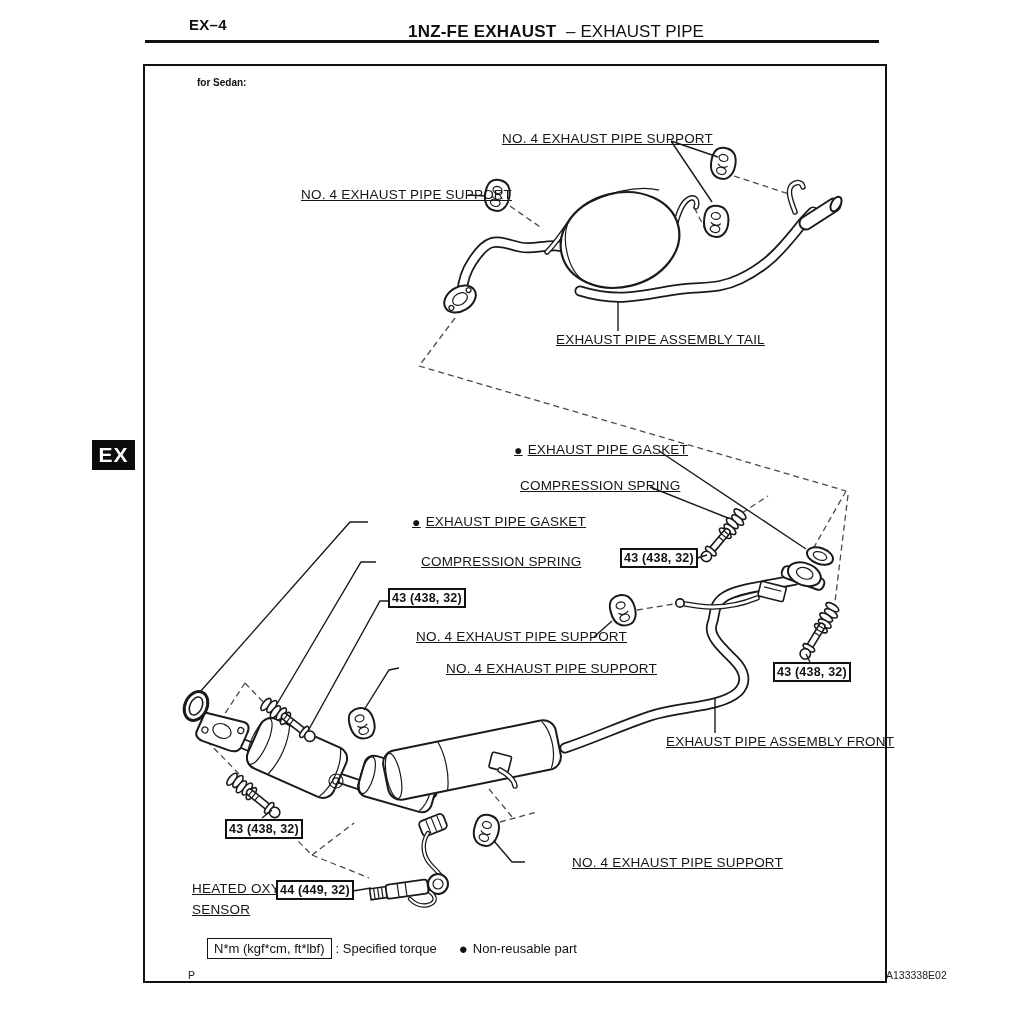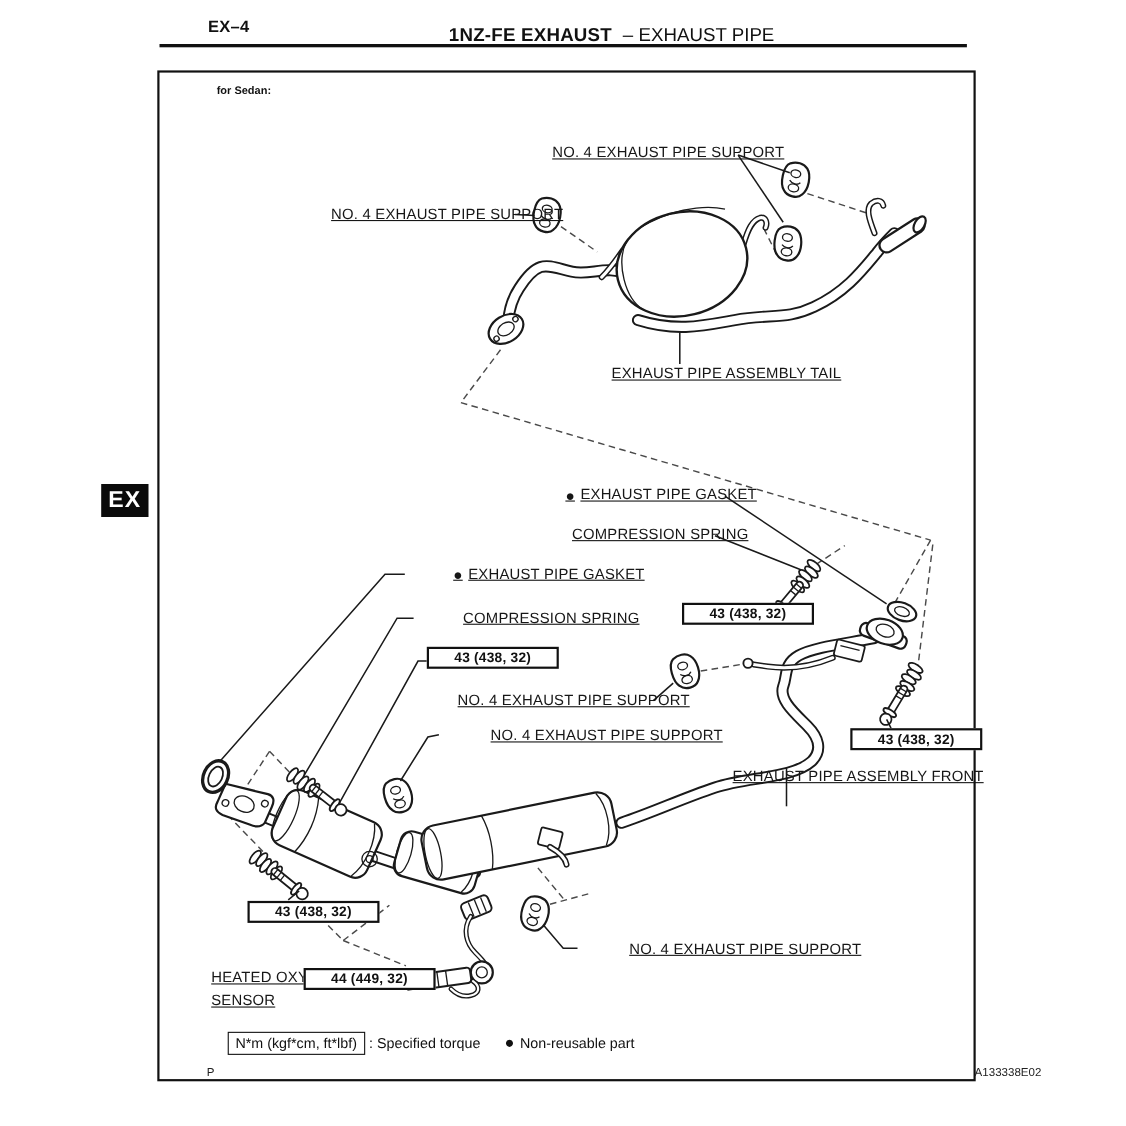--- a/index.html
+++ b/index.html
@@ -11,21 +11,21 @@
   .hdr-title{font-size:17px;text-align:center;width:1024px;left:0;}
   .hdr-title b{letter-spacing:.2px;}
   .rule{position:absolute;background:#111;}
   #main-box{position:absolute;left:143px;top:64px;width:744px;height:919px;
             border:2px solid #111;background:#fff;box-sizing:border-box;}
   .sedan{font-size:10px;font-weight:bold;text-align:right;}
   .tab{position:absolute;left:92px;top:428px;width:43px;height:30px;background:#0b0b0b;
        color:#fff;font-weight:bold;font-size:21px;letter-spacing:1px;
        display:flex;align-items:center;justify-content:center;margin-top:12px;}
   .tq{position:absolute;border:2px solid #111;background:#fff;font-size:12.5px;
-      font-weight:bold;padding:1px 23px;white-space:nowrap;letter-spacing:.2px;}
+      font-weight:bold;padding:1px 2px;white-space:nowrap;letter-spacing:.2px;}
   .bullet{font-size:14px;margin-right:5px;vertical-align:-1px;}
   .legend-row{display:flex;align-items:center;font-size:13px;}
   .unit-box{border:1.6px solid #111;padding:2px 6px;margin-right:4px;font-size:13px;}
   .tiny{font-size:10.5px;color:#222;}
   svg{position:absolute;left:0;top:0;}
   .pipeO{fill:none;stroke:#1a1a1a;stroke-width:11;stroke-linecap:round;}
   .pipeI{fill:none;stroke:#fff;stroke-width:7.5;stroke-linecap:round;}
   .rodO{fill:none;stroke:#1a1a1a;stroke-width:5.5;stroke-linecap:round;}
   .rodI{fill:none;stroke:#fff;stroke-width:2.8;stroke-linecap:round;}
   .part{fill:#fff;stroke:#1a1a1a;stroke-width:2;}
@@ -277,21 +277,21 @@
   </div>
   <div class="abs lbl" style="left:377px;top:554px;">COMPRESSION SPRING</div>
 
   <div class="tq" style="left:620px;top:548px;">43 (438, 32)</div>
   <div class="tq" style="left:388px;top:588px;">43 (438, 32)</div>
   <div class="tq" style="left:773px;top:662px;">43 (438, 32)</div>
   <div class="tq" style="left:225px;top:819px;">43 (438, 32)</div>
 
   <div class="abs lbl" style="left:372px;top:629px;">NO. 4 EXHAUST PIPE SUPPORT</div>
   <div class="abs lbl" style="left:402px;top:661px;">NO. 4 EXHAUST PIPE SUPPORT</div>
-  <div class="abs lbl" style="left:622px;top:698px;">EXHAUST PIPE ASSEMBLY FRONT</div>
+  <div class="abs lbl" style="left:622px;top:734px;">EXHAUST PIPE ASSEMBLY FRONT</div>
   <div class="abs lbl" style="left:528px;top:855px;">NO. 4 EXHAUST PIPE SUPPORT</div>
 
   <div class="abs lbl" style="left:148px;top:881px;">HEATED OXYGEN</div>
   <div class="abs lbl" style="left:148px;top:902px;">SENSOR</div>
   <div class="tq" style="left:276px;top:880px;">44 (449, 32)</div>
 
   <div class="abs legend-row" style="left:163px;top:938px;">
     <span class="unit-box">N*m (kgf*cm, ft*lbf)</span>
     <span>: Specified torque</span>
     <span class="bullet" style="margin-left:22px;font-size:15px;">●</span>

